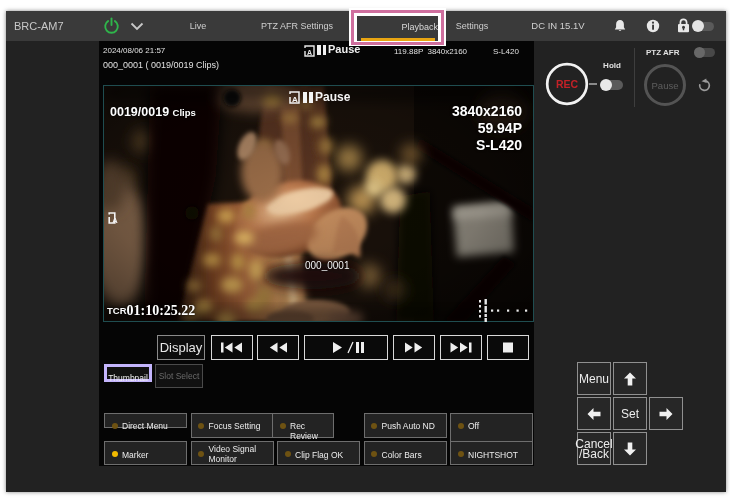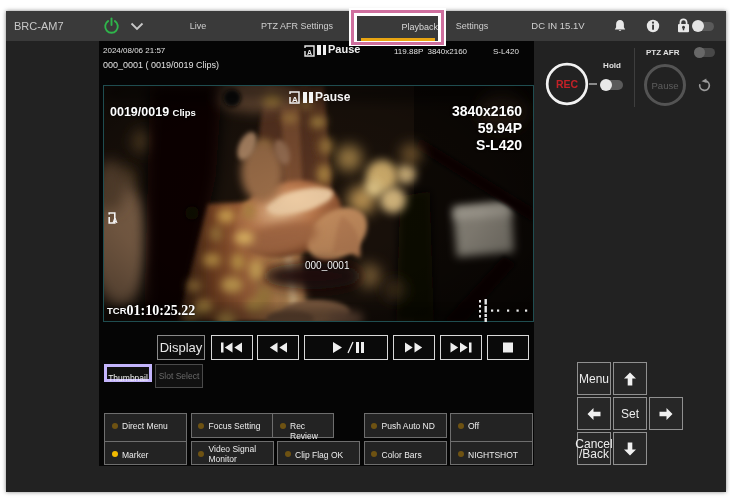--- a/index.html
+++ b/index.html
@@ -268,21 +268,21 @@
 </div>
 <div class="vbtn" style="left:487px; top:335px; width:42px; height:25px;">
   <svg width="40" height="23" viewBox="0 0 40 23">
       <rect x="15" y="6.5" width="10" height="10" fill="#eee"></rect>
     </svg>
 </div>
 
 <div class="abs" style="left:104px; top:364px; width:48px; height:18px; background:#111; border:3px solid #c4b5fd; color:#f0f0f0; font-size:8.5px; line-height:22px; text-align:center;">Thumbnail</div>
 <div class="abs" style="left:155px; top:364px; width:48px; height:24px; background:#111; border:1px solid #4a4a4a; color:#6a6a6a; font-size:8.5px; line-height:22px; text-align:center;">Slot Select</div>
 
-<div class="fbtn" style="left:104.0px; top:413px; width:83px; height:29px;">
+<div class="fbtn" style="left:104.0px; top:413px; width:83px; height:15px;">
     <span class="led" style="left:6.5px; top:9.25px; background:#6e5212;"></span>
     <span class="abs" style="left:17px; top:7.2px;">Direct Menu</span>
   </div>
 <div class="fbtn" style="left:190.5px; top:413px; width:83px; height:24.5px;">
     <span class="led" style="left:6.5px; top:9.25px; background:#6e5212;"></span>
     <span class="abs" style="left:17px; top:7.2px;">Focus Setting</span>
   </div>
 <div class="fbtn" style="left:272px; top:413px; width:62px; height:24.5px;">
     <span class="led" style="left:6.5px; top:9.25px; background:#6e5212;"></span>
     <span class="abs" style="left:17px; top:7.2px;">Rec Review</span>

